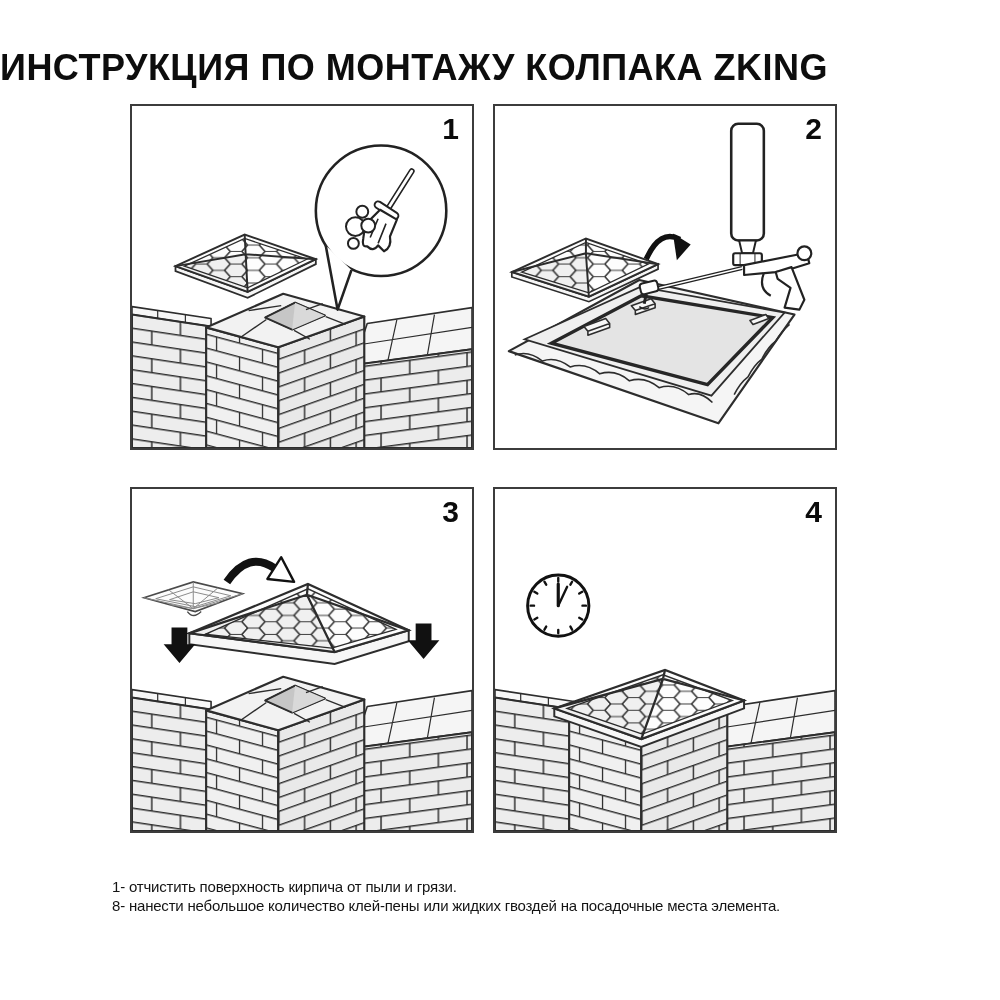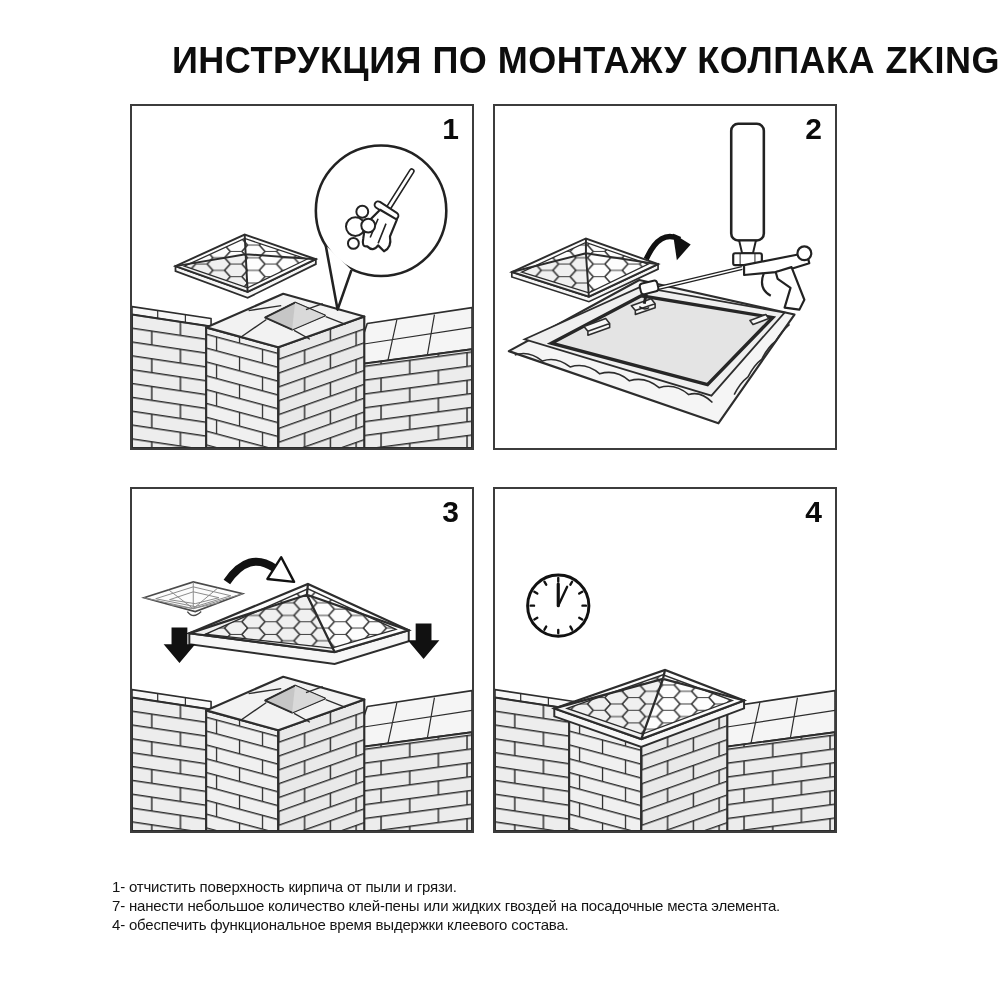--- a/index.html
+++ b/index.html
@@ -1,18 +1,18 @@
 <!DOCTYPE html>
 <html><head>
 <meta charset="utf-8">
 <style>
   html,body{margin:0;padding:0;background:#fff;}
   .page{position:relative;width:1000px;height:1000px;background:#fff;overflow:hidden;
         font-family:"Liberation Sans",sans-serif;color:#111;}
-  .title{position:absolute;top:40px;left:0;width:1000px;text-align:right;
+  .title{position:absolute;top:47px;left:0;width:1000px;text-align:left;
          font-size:36px;font-weight:700;letter-spacing:.5px;color:#0d0d0d;white-space:nowrap;}
   .panel{position:absolute;width:344px;height:346px;border:2px solid #3c3c3c;
          box-sizing:border-box;background:#fff;}
   .panel svg{position:absolute;left:0;top:0;width:100%;height:100%;}
   #panel1{left:130px;top:104px;}
   #panel2{left:493px;top:104px;}
   #panel3{left:130px;top:487px;}
   #panel4{left:493px;top:487px;}
   .step-num{position:absolute;top:6px;right:13px;font-size:30px;font-weight:700;color:#0b0b0b;}
   .instr{position:absolute;left:112px;top:877px;font-size:15px;line-height:19px;
@@ -229,17 +229,16 @@
         <path d="M64,93.5 64,90M76.3,96.8 78,93.8M85.2,105.8 88.3,104M88.5,118 92,118M85.2,130.3 88.3,132M76.3,139.2 78,142.3M64,142.5 64,146M51.8,139.2 50,142.3M42.8,130.3 39.8,132M39.5,118 36,118M42.8,105.8 39.8,104M51.8,96.8 50,93.8" stroke="#111" stroke-width="2.4" stroke-linecap="round" fill="none"></path>
         <path d="M64,118 64,96" stroke="#111" stroke-width="3.2" stroke-linecap="round" fill="none"></path>
         <path d="M64,118 73,99" stroke="#111" stroke-width="2.4" stroke-linecap="round" fill="none"></path>
       </g>
     </svg>
     <div class="step-num">4</div>
   </div>
 
   <div class="instr">
     <div class="instr-line">1- отчистить поверхность кирпича от пыли и грязи.</div>
-    <div class="instr-line">7- нанести небольшое количество клей-пены или жидких гвоздей на посадочные места элемента.</div>
-    <div class="instr-line">4- обеспечить функциональное время выдержки клеевого состава.</div>
+    <div class="instr-line">8- нанести небольшое количество клей-пены или жидких гвоздей на посадочные места элемента.</div>
   </div>
 
 </div>
 
 </body></html>

